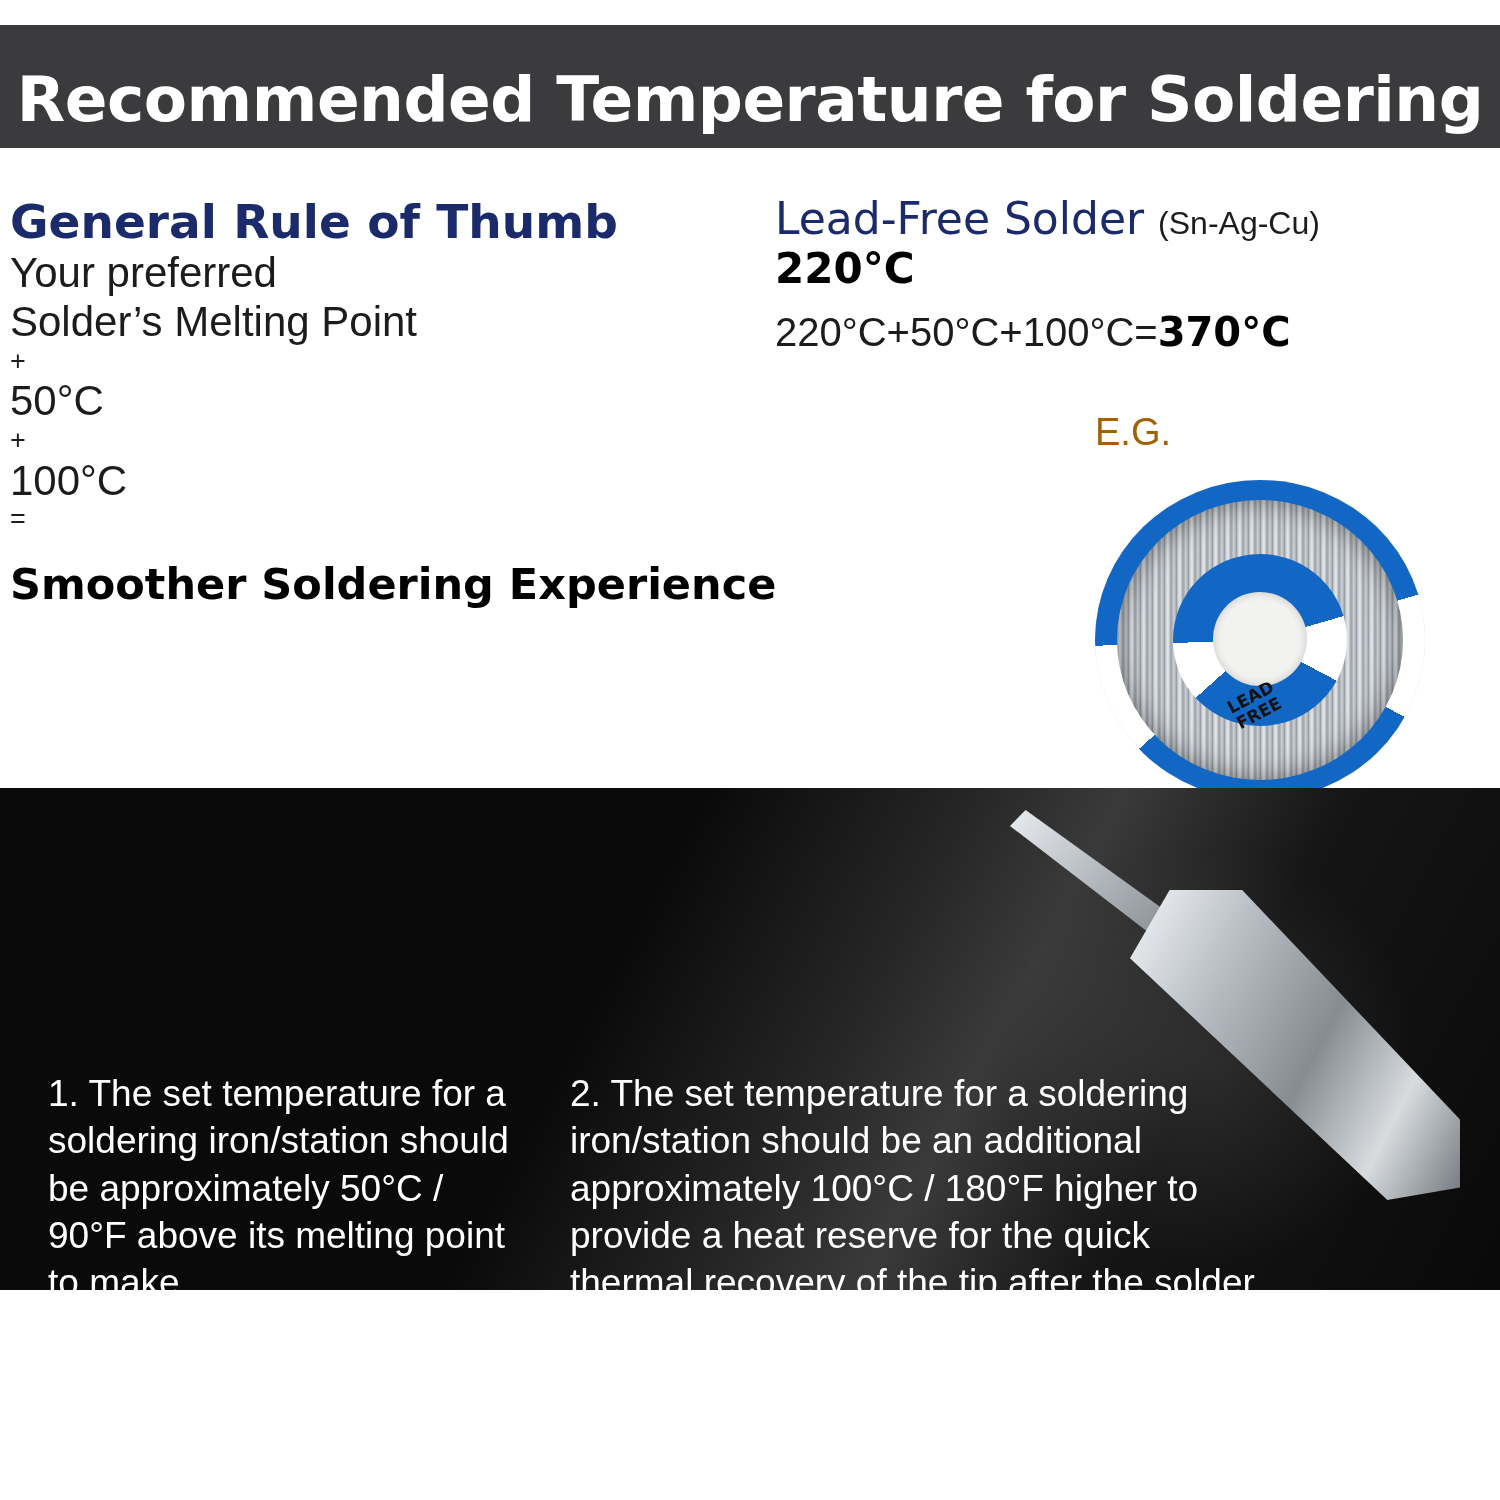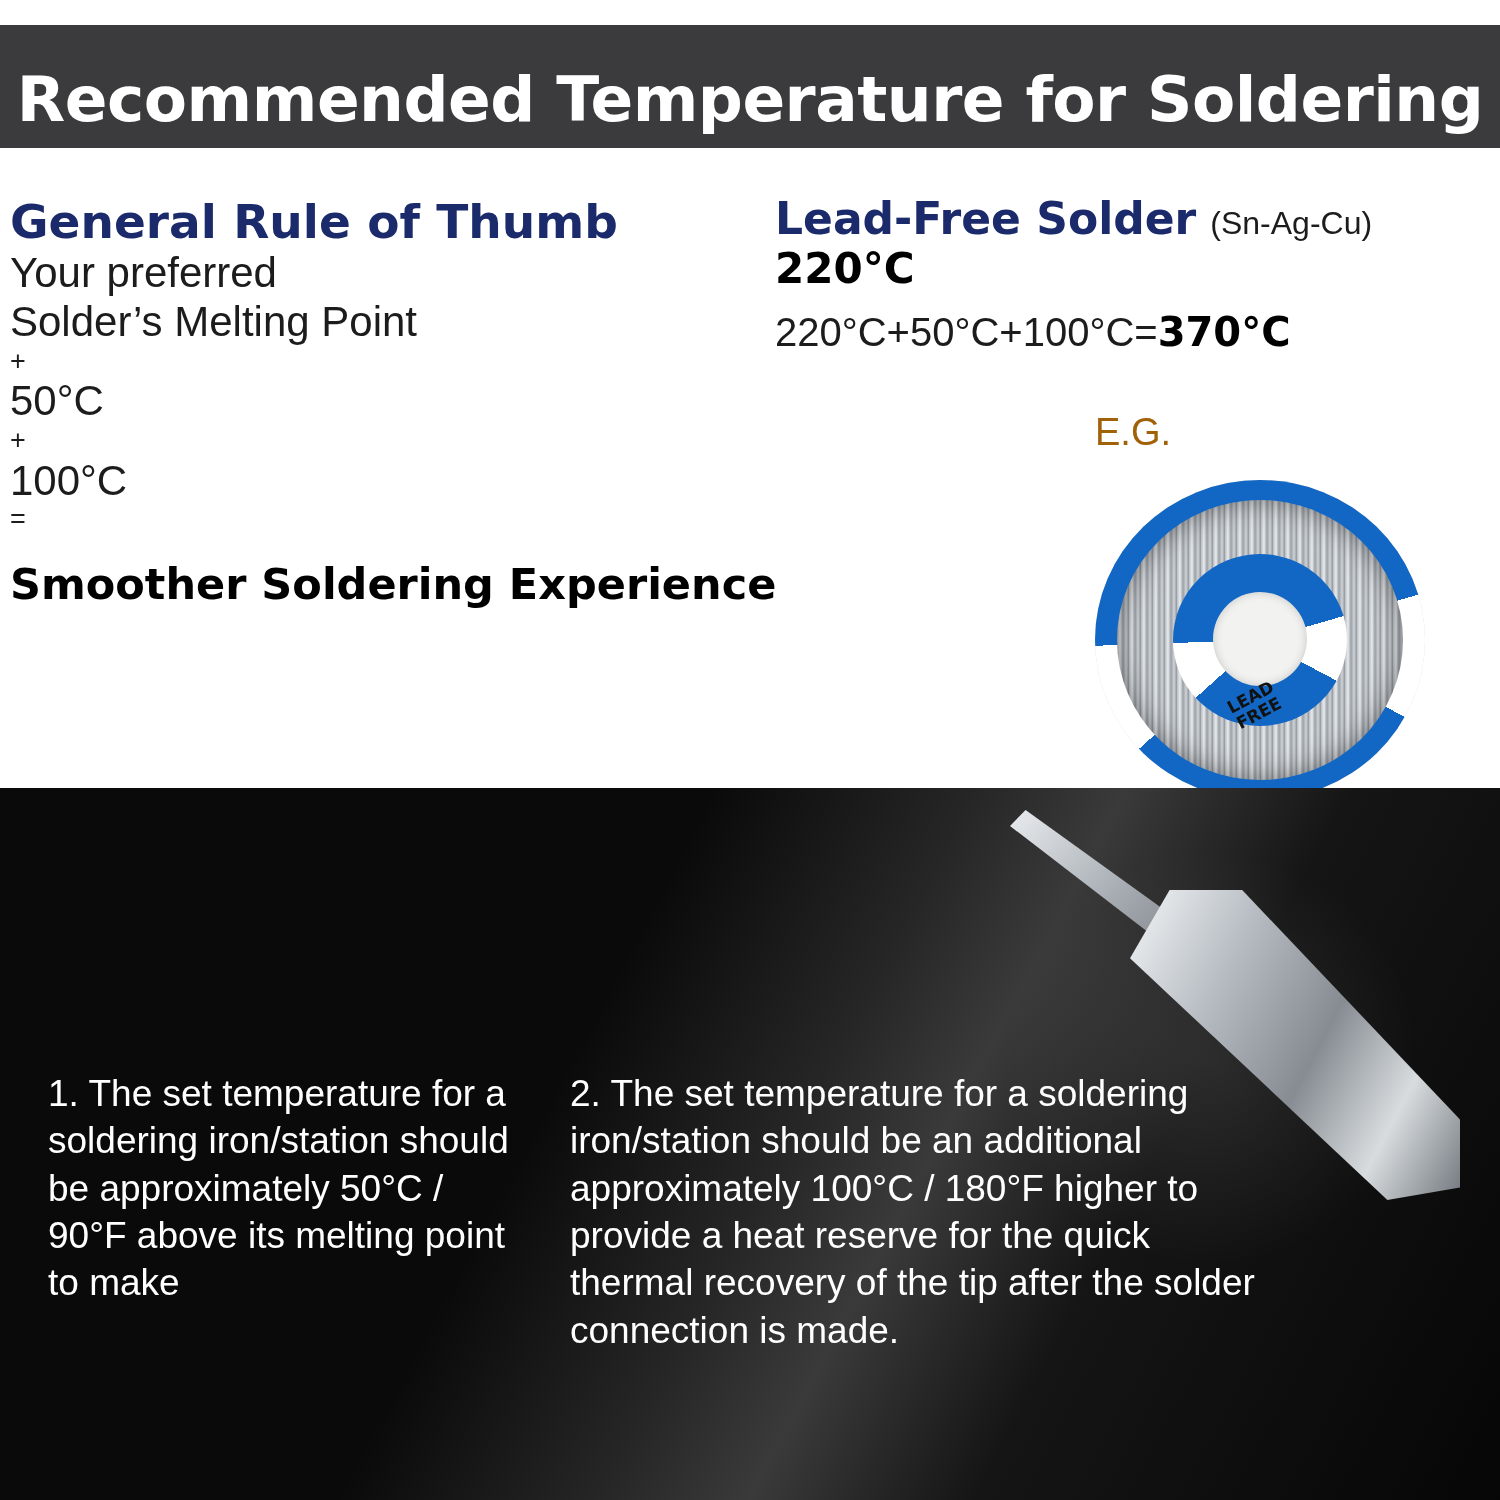--- a/index.html
+++ b/index.html
@@ -96,21 +96,21 @@
     width: 715px;
   }
   .lead-heading {
     font-size: 44px;
     line-height: 1.05;
     font-family: "DejaVu Sans", sans-serif;
     white-space: nowrap;
   }
   .lead-heading .bold-blue {
     color: #1b2a6b;
-    font-weight: bold;
+    font-weight: normal;
   }
   .lead-heading .paren {
     color: #1c1c1c;
     font-weight: 300;
     font-family: "Liberation Sans", sans-serif;
     font-size: 32px;
   }
   .lead-value {
     color: #000000;
     font-size: 42px;
@@ -215,21 +215,21 @@
     line-height: 1.05;
     font-family: "DejaVu Sans", sans-serif;
   }
 
   
   .dark-panel {
     position: absolute;
     left: 0;
     top: 788px;
     width: 1500px;
-    height: 712px;
+    height: 502px;
     background: #060606;
     overflow: hidden;
   }
   .dark-sheen {
     position: absolute;
     left: 0; top: 0;
     width: 1500px; height: 712px;
     background: linear-gradient(118deg, #0a0a0a 0%, #0a0a0a 38%, #262626 52%, #3a3a3a 60%, #151515 72%, #060606 100%);
   }
 

